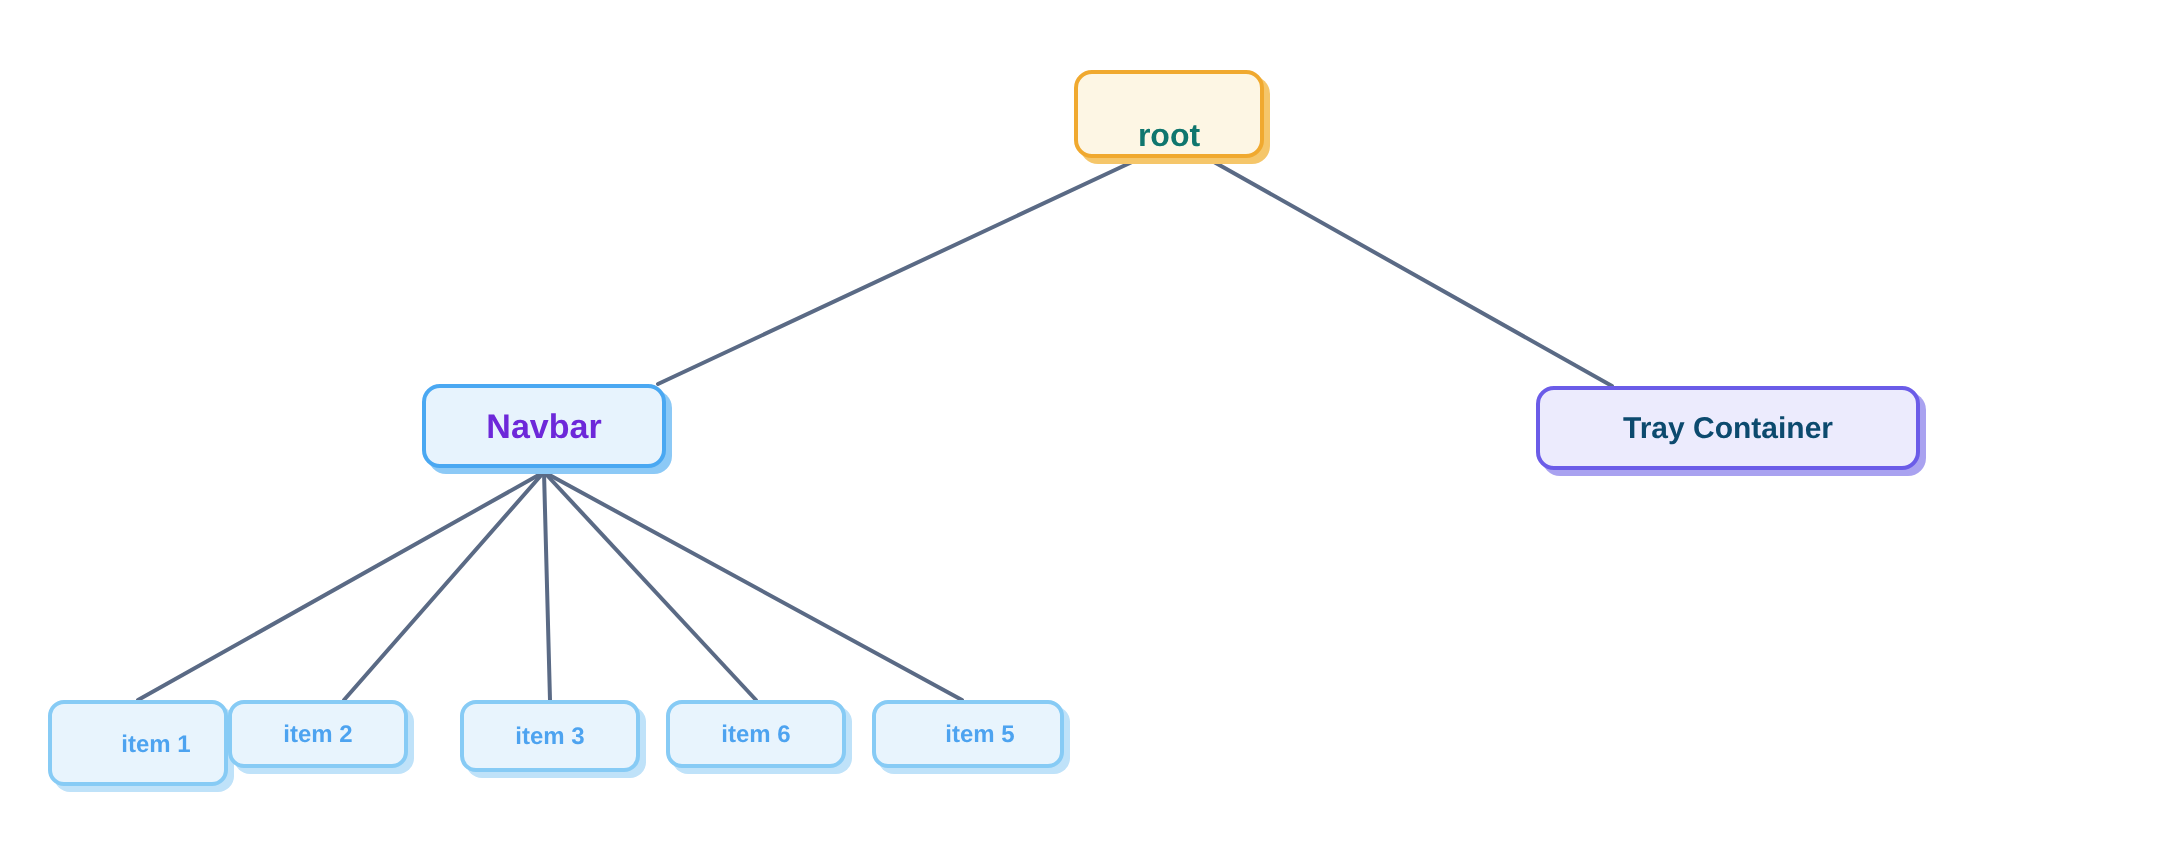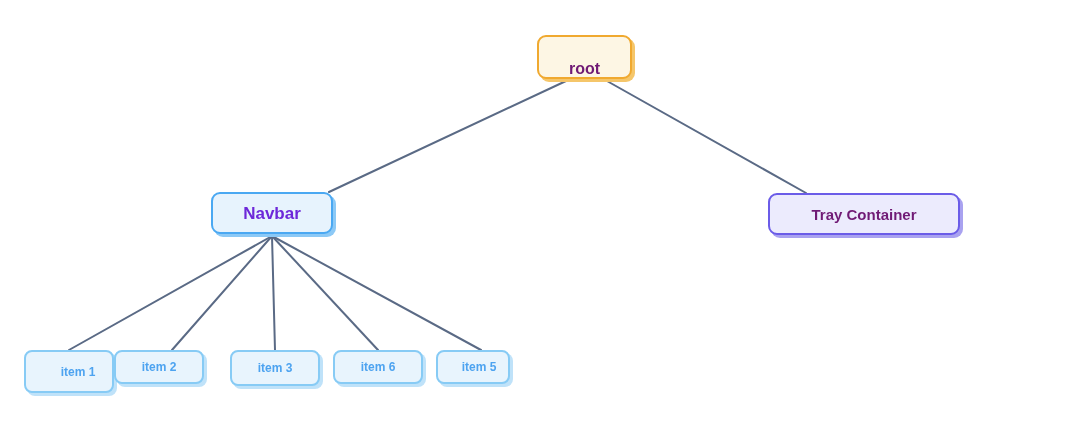--- a/index.html
+++ b/index.html
@@ -42,21 +42,21 @@
   }
 
   
   .node--root {
     background: #fdf6e4;
     border-color: #f0a92f;
     border-width: 2px;
     box-shadow: 3px 3px 0 0 #f5c66a;
   }
   .node--root .node-label {
-    color: #701a75;
+    color: #0f766e;
     font-size: 16px;
     font-weight: bold;
     margin-top: 23px;
   }
 
   
   .node--navbar {
     background: #e7f3fd;
     border-color: #4aa8f2;
     border-width: 2px;
@@ -69,21 +69,21 @@
   }
 
   
   .node--tray {
     background: #ecebfd;
     border-color: #6b5ce8;
     border-width: 2px;
     box-shadow: 3px 3px 0 0 #a9a2f0;
   }
   .node--tray .node-label {
-    color: #701a75;
+    color: #0c4a6e;
     font-size: 15px;
     font-weight: bold;
   }
 
   
   .node--item {
     background: #e8f4fd;
     border-color: #87cbf5;
     border-width: 2px;
     border-radius: 8px;
@@ -125,18 +125,18 @@
       </div>
       <div class="node node--item" style="left: 114px; top: 350px; width: 90px; height: 34px;">
         <span class="node-label">item 2</span>
       </div>
       <div class="node node--item" style="left: 230px; top: 350px; width: 90px; height: 36px;">
         <span class="node-label">item 3</span>
       </div>
       <div class="node node--item" style="left: 333px; top: 350px; width: 90px; height: 34px;">
         <span class="node-label">item 6</span>
       </div>
-      <div class="node node--item" style="left: 436px; top: 350px; width: 74px; height: 34px; padding-left: 12px;">
+      <div class="node node--item" style="left: 436px; top: 350px; width: 96px; height: 34px; padding-left: 12px;">
         <span class="node-label">item 5</span>
       </div>
     </div>
 
 </div>
 
 </body></html>

